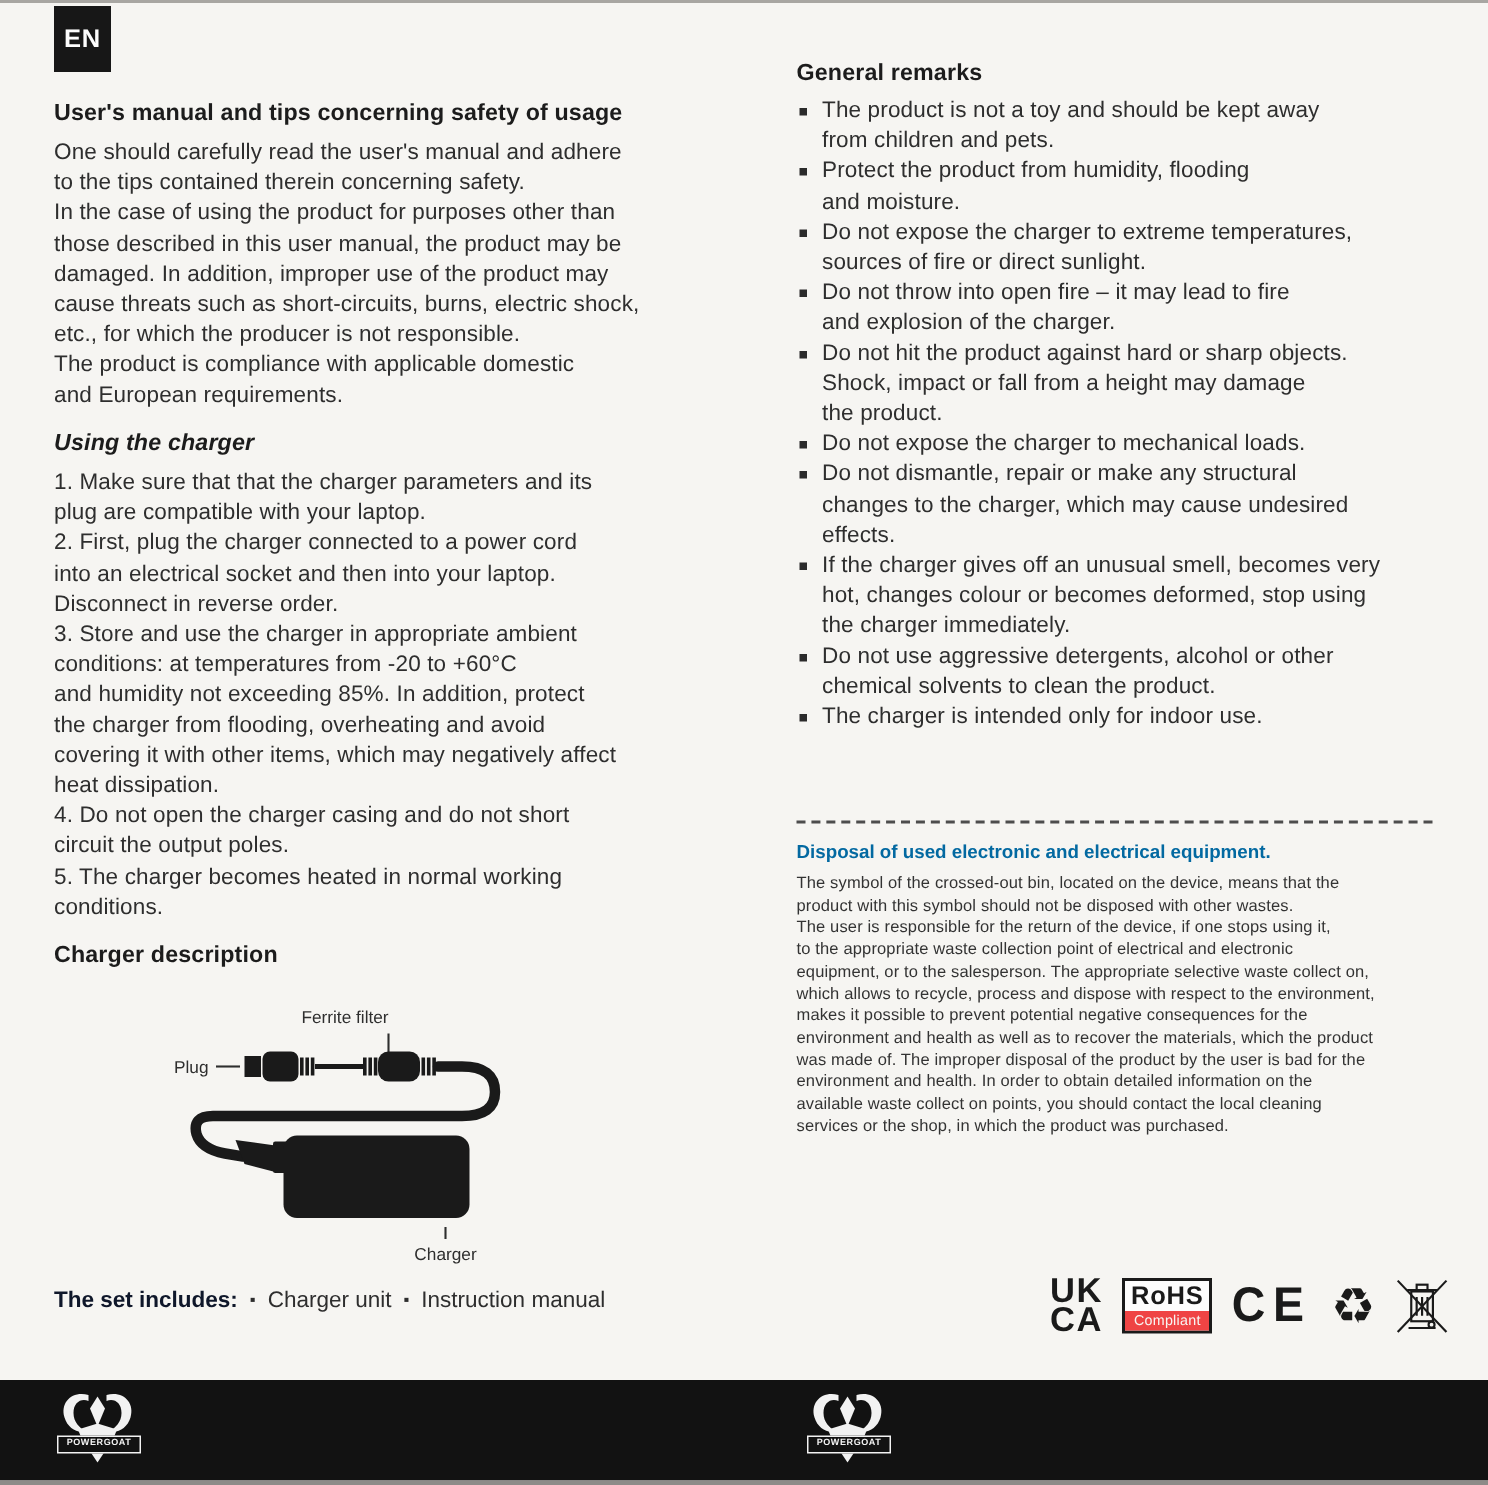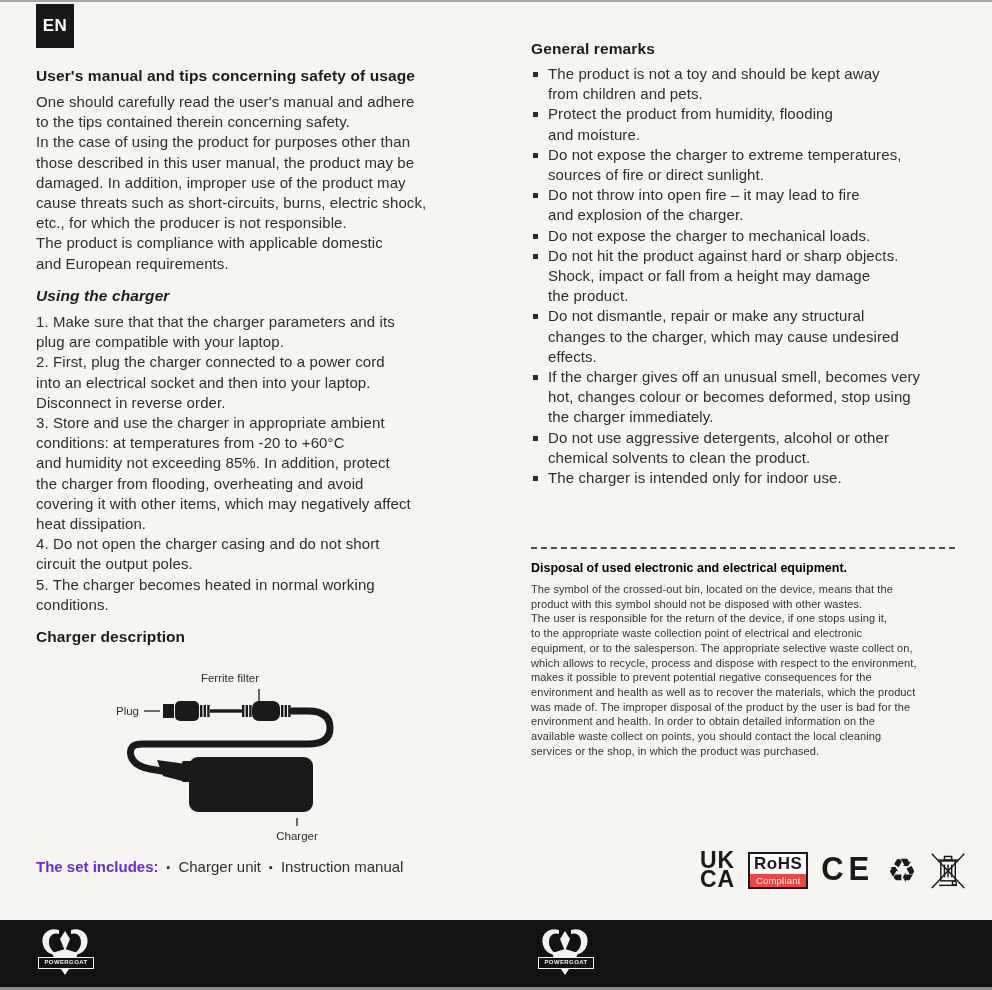--- a/index.html
+++ b/index.html
@@ -31,31 +31,31 @@
     font-size:15px;line-height:20.2px;color:#2e2e2e;
   }
   ul.remarks li{position:relative;padding-left:17px;white-space:pre-line;letter-spacing:.1px;}
   ul.remarks li::before{
     content:"";position:absolute;left:2px;top:8px;width:5px;height:5px;background:#2b2b2b;
   }
   .divider{
     position:absolute;top:547px;left:0;width:424px;border-top:2px dashed #4d4d4d;
   }
   .disposal-head{
-    position:absolute;top:561px;left:0;margin:0;font-size:12.5px;font-weight:700;color:#000000;
+    position:absolute;top:561px;left:0;margin:0;font-size:12.5px;font-weight:700;color:#0369a1;
   }
   .disposal-body{
     position:absolute;top:582px;left:0;margin:0;width:428px;
     font-size:11px;line-height:14.7px;color:#333;white-space:pre-line;letter-spacing:.1px;
   }
   
   .set-row{
     position:absolute;top:858px;left:0;font-size:15px;color:#2e2e2e;display:flex;align-items:center;gap:8px;
   }
-  .set-row .lbl{font-weight:700;color:#6d28d9;}
+  .set-row .lbl{font-weight:700;color:#0f172a;}
   .set-row .sq{font-size:11px;line-height:1;transform:translateY(1px);}
   
   .certs{
     position:absolute;left:700px;top:845px;width:266px;height:50px;
     display:flex;align-items:center;gap:13px;color:#1a1a1a;
   }
   .ukca{font-weight:700;font-size:23px;line-height:19px;letter-spacing:1px;color:#1a1a1a;}
   .rohs{
     border:2.5px solid #1a1a1a;width:62px;text-align:center;background:#fdfdfd;
   }
@@ -165,24 +165,24 @@
 
   <ul class="remarks">
     <li>The product is not a toy and should be kept away
 from children and pets.</li>
     <li>Protect the product from humidity, flooding
 and moisture.</li>
     <li>Do not expose the charger to extreme temperatures,
 sources of fire or direct sunlight.</li>
     <li>Do not throw into open fire – it may lead to fire
 and explosion of the charger.</li>
-    <li>Do not expose the charger to mechanical loads.</li>
     <li>Do not hit the product against hard or sharp objects.
 Shock, impact or fall from a height may damage
 the product.</li>
+    <li>Do not expose the charger to mechanical loads.</li>
     <li>Do not dismantle, repair or make any structural
 changes to the charger, which may cause undesired
 effects.</li>
     <li>If the charger gives off an unusual smell, becomes very
 hot, changes colour or becomes deformed, stop using
 the charger immediately.</li>
     <li>Do not use aggressive detergents, alcohol or other
 chemical solvents to clean the product.</li>
     <li>The charger is intended only for indoor use.</li>
   </ul>

